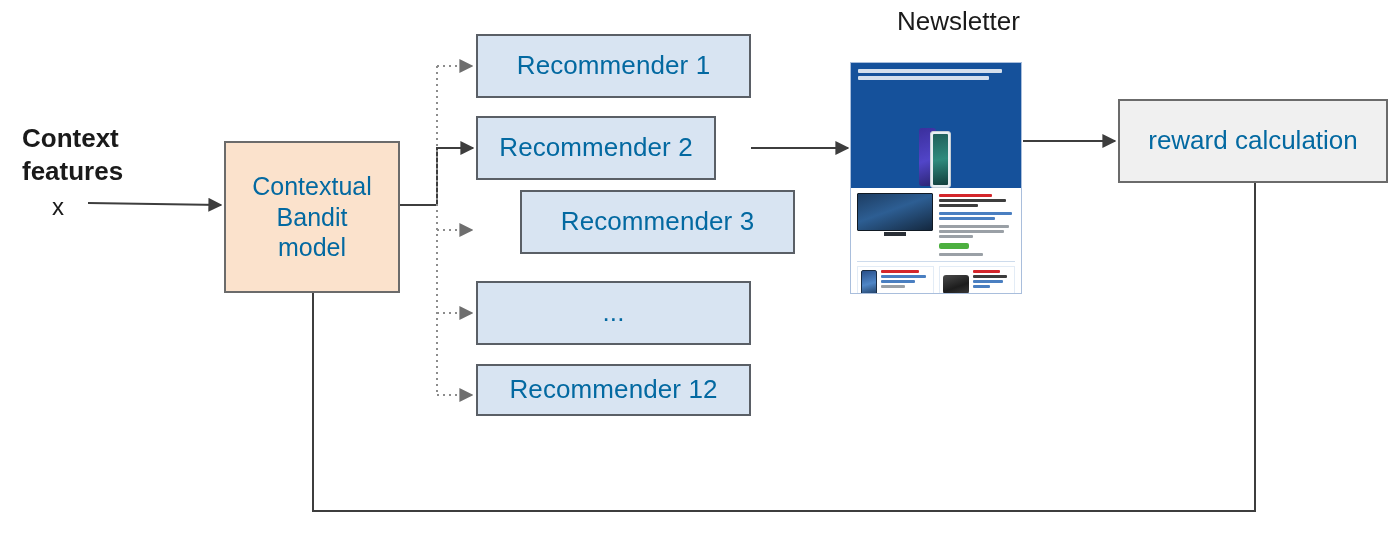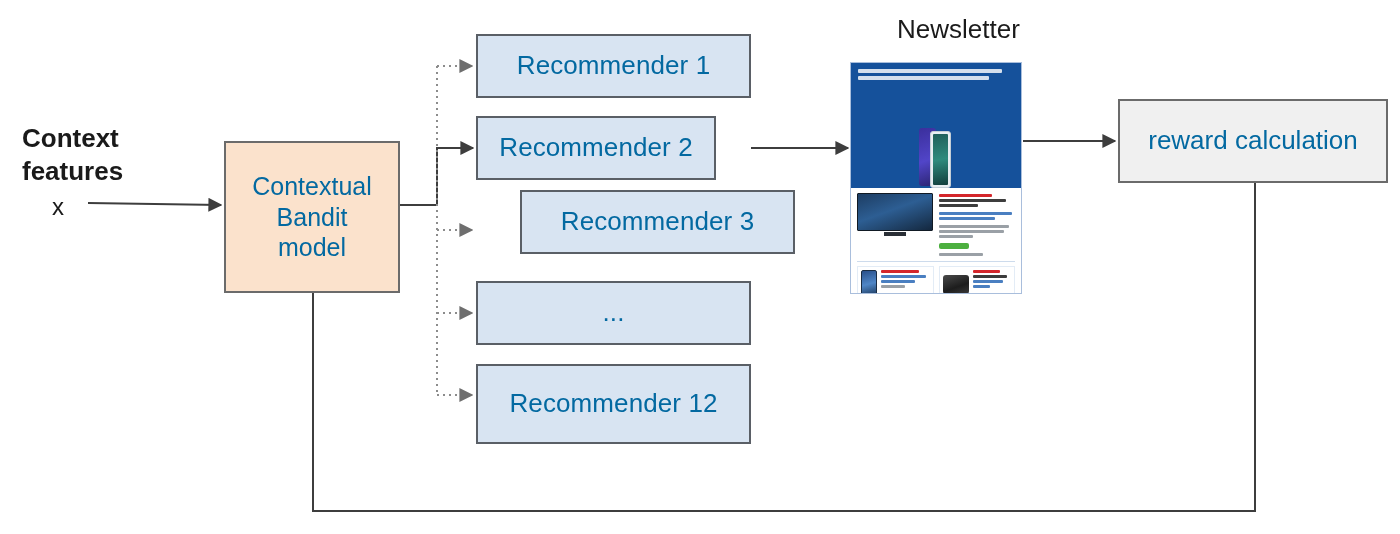--- a/index.html
+++ b/index.html
@@ -254,25 +254,25 @@
   </div>
 
   <div class="node rec-box" style="left:476px; top:190px; width:275px; height:64px;margin-left:44px;">
     <span>Recommender 3</span>
   </div>
 
   <div class="node rec-box" style="left:476px; top:281px; width:275px; height:64px;">
     <span>...</span>
   </div>
 
-  <div class="node rec-box" style="left:476px; top:364px; width:275px; height:80px;">
+  <div class="node rec-box" style="left:476px; top:364px; width:275px; height:52px;">
     <span>Recommender 12</span>
   </div>
 
-  <div class="newsletter-title" style="left:897px; top:14px;">Newsletter</div>
+  <div class="newsletter-title" style="left:897px; top:6px;">Newsletter</div>
 
   <div class="newsletter" style="left:850px; top:62px; width:172px; height:232px;">
 
     <div class="nl-hero">
       <div class="nl-hero-line l1"></div>
       <div class="nl-hero-line l2"></div>
       <div class="nl-phone">
         <div class="nl-phone-back"></div>
         <div class="nl-phone-front">
           <div class="nl-phone-screen"></div>

